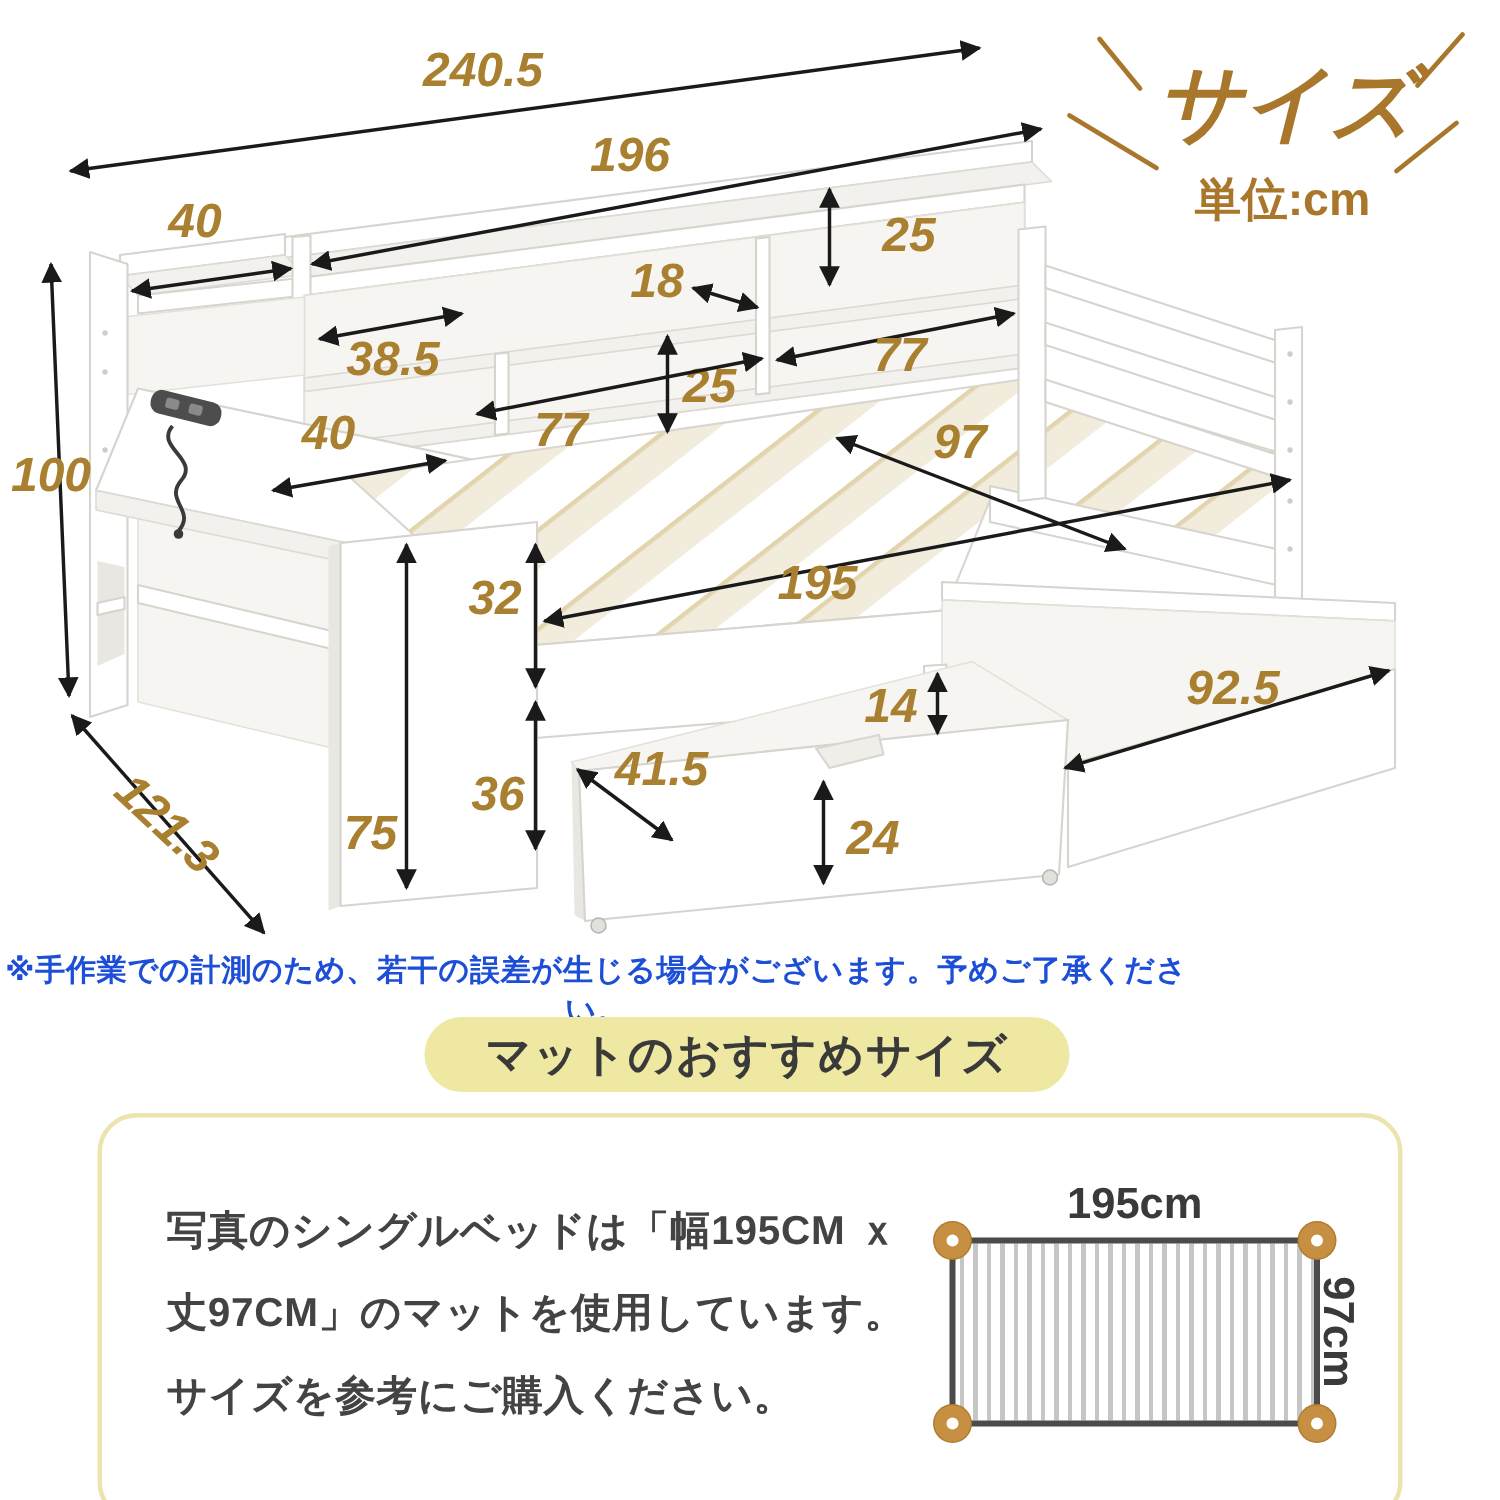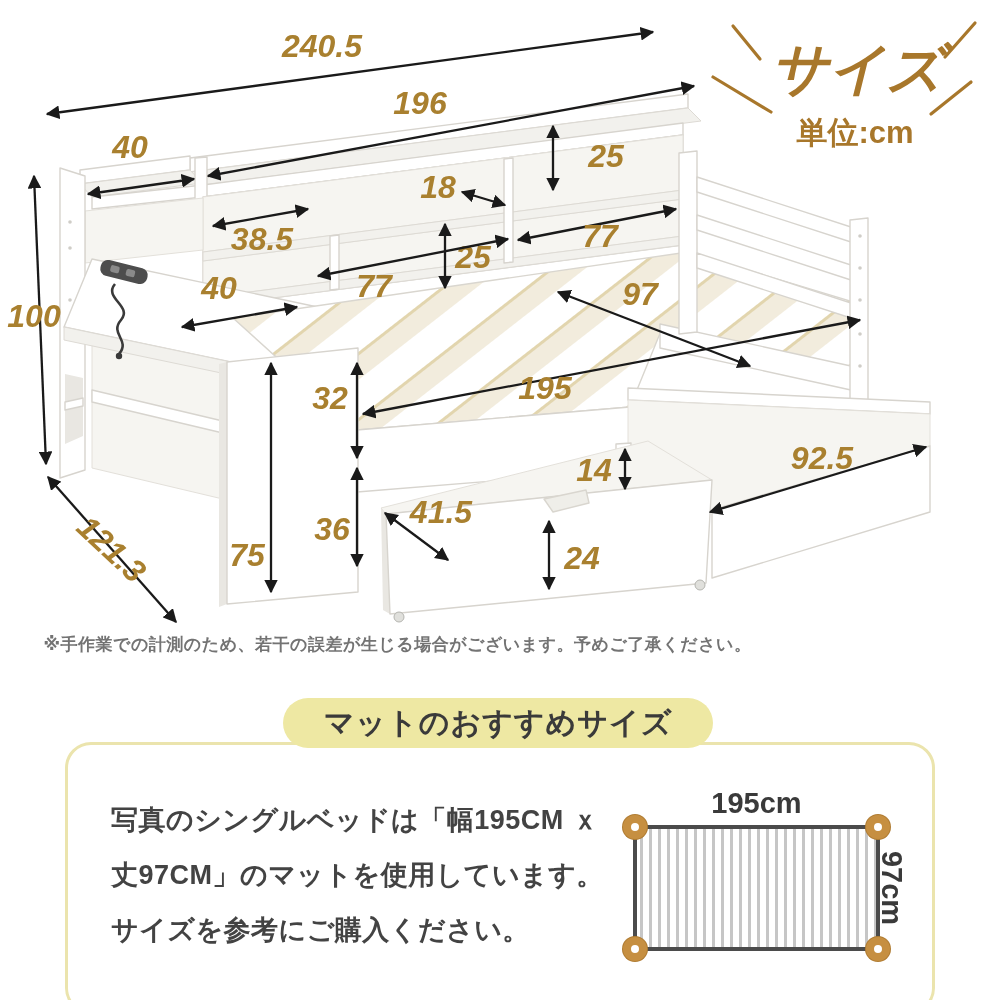--- a/index.html
+++ b/index.html
@@ -12,27 +12,27 @@
   .wood-dark{fill:#e9e7e2;stroke:none;}
   .inner{fill:#f6f5f1;stroke:#e3e0da;stroke-width:1;}
   .dim-line{stroke:#1a1a1a;stroke-width:2.3;}
   .dim-label{fill:#a9802f;font-size:32px;font-style:italic;font-weight:600;text-anchor:middle;}
   .size-title{fill:#a8772b;font-size:56px;font-weight:700;font-style:italic;text-anchor:middle;}
   .unit-label{fill:#a8772b;font-size:31px;font-weight:700;text-anchor:middle;}
   .accent{stroke:#a8772b;stroke-width:3.2;stroke-linecap:round;}
   .hole{fill:#cfcdc7;}
   
   .disclaimer{position:absolute;top:633px;left:0;width:795px;text-align:center;
-              font-size:17px;font-weight:600;color:#737373;letter-spacing:.5px;}
+              font-size:20px;font-weight:600;color:#1d4ed8;letter-spacing:.5px;}
   
   .mat-box{position:absolute;left:65px;top:742px;width:870px;height:272px;
            border:3px solid #ebe4ad;border-radius:26px;background:#fff;box-sizing:border-box;}
   .mat-pill{position:absolute;left:283px;top:678px;width:430px;height:50px;background:#eee8a3;
             border-radius:26px;display:flex;align-items:center;justify-content:center;
-            font-size:30px;font-weight:700;color:#3a3a3a;z-index:2;letter-spacing:1px;margin-top:20px;}
+            font-size:30px;font-weight:700;color:#3a3a3a;z-index:2;letter-spacing:1px;}
   .mat-text{position:absolute;left:43px;top:48px;width:505px;font-size:27px;font-weight:600;
             color:#434343;line-height:55px;letter-spacing:.5px;}
   .mat-diagram{position:absolute;left:565px;top:80px;width:247px;height:126px;
                border:4px solid #4b4b4b;box-sizing:border-box;
                background:repeating-linear-gradient(to right,#ffffff 0 3px,#c6c6c6 3px 6px,#ffffff 6px 9px);}
   .corner{position:absolute;width:24px;height:24px;border-radius:50%;
           background:#fff;border:8px solid #c68f41;box-sizing:border-box;box-shadow:0 0 0 1px #b07c32;}
   .mat-w{position:absolute;top:-42px;left:0;width:100%;text-align:center;
          font-size:29px;font-weight:700;color:#3a3a3a;}
   .mat-h{position:absolute;right:-52px;top:50%;transform:translateY(-50%) rotate(90deg);

